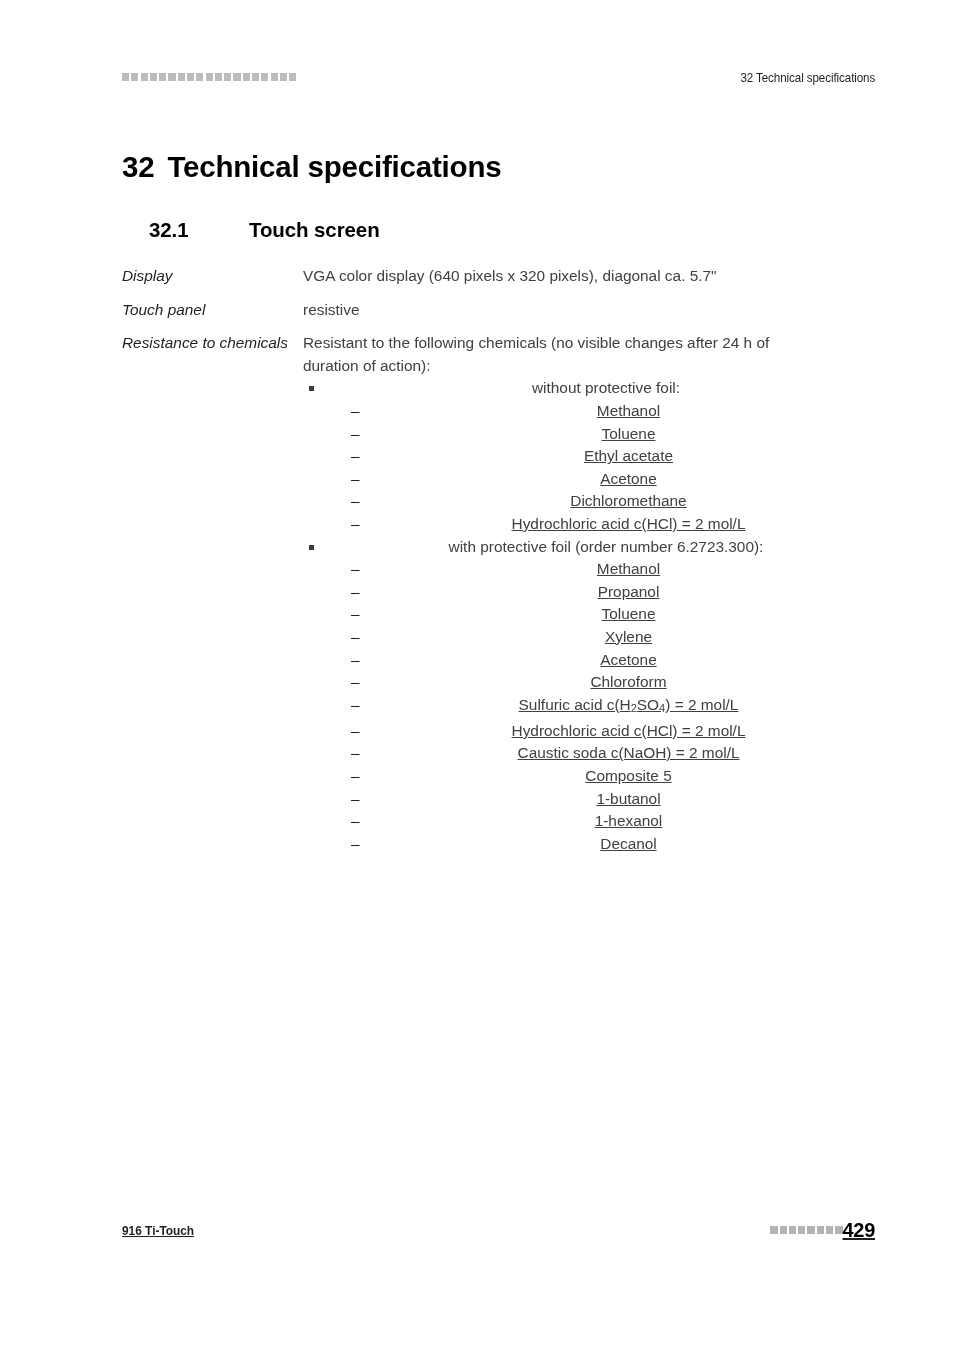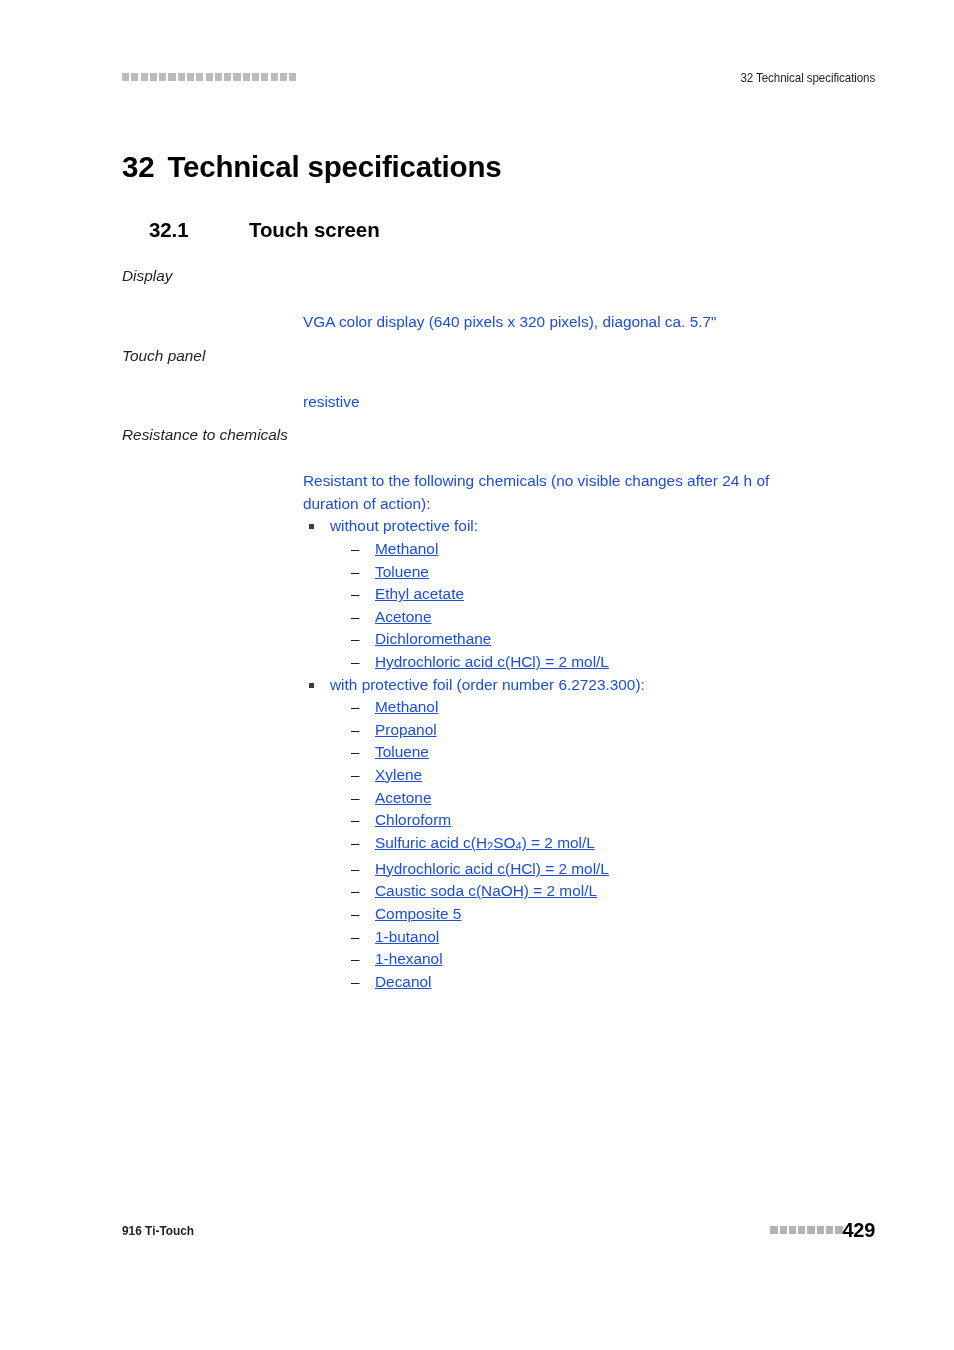--- a/index.html
+++ b/index.html
@@ -106,32 +106,32 @@
     flex: 0 0 181px;
     font-style: italic;
     font-size: 15.4px;
     line-height: 22.6px;
     color: #231f20;
   }
   .spec-value {
     flex: 1 1 auto;
     font-size: 15.4px;
     line-height: 22.6px;
-    color: #1d4ed8;
-    margin-top: 46px;
+    color: #404040;
   }
   .spec-value .intro {
     max-width: 520px;
   }
 
   
   ul.lvl1 {
     list-style: none;
     margin: 0;
     padding: 0;
+    text-align: center;
   }
   ul.lvl1 > li {
     position: relative;
     padding-left: 27px;
     margin-top: 0;
   }
   ul.lvl1 > li > .b1::before {
     content: "";
     position: absolute;
     left: 6px;
@@ -167,20 +167,21 @@
   .running-footer {
     position: absolute;
     left: 0;
     right: 0;
     bottom: 108px;
     height: 24px;
     padding: 0 79px 0 122px;
     display: flex;
     align-items: center;
     justify-content: space-between;
+    text-decoration: underline;
   }
   .footer-left {
     font-family: "Liberation Sans Narrow", "Liberation Sans", sans-serif;
     font-size: 13.2px;
     font-weight: bold;
     color: #231f20;
     white-space: nowrap;
     transform: scaleX(0.9);
     transform-origin: left center;
   }

